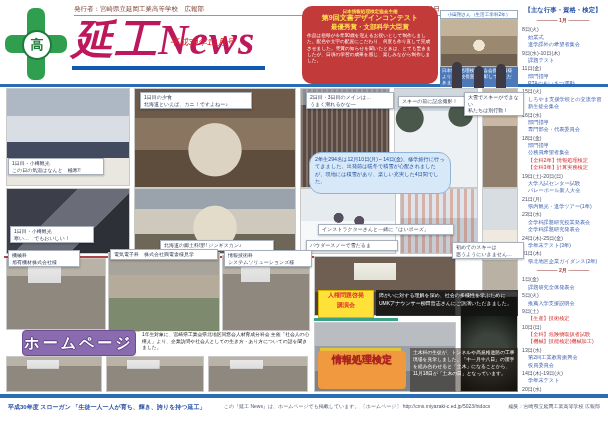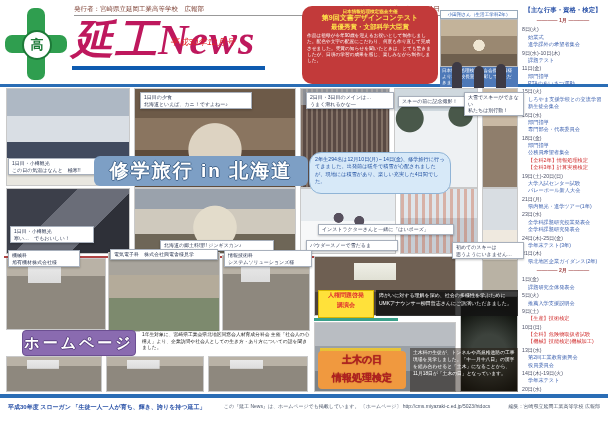--- a/index.html
+++ b/index.html
@@ -210,21 +210,20 @@
     <div>うまく滑れるかな―</div>
   </div>
   <div class="cap" style="left:398px;top:96px;width:66px;">
     <div>スキーの前に記念撮影！</div>
   </div>
   <div class="cap" style="left:464px;top:92px;width:52px;">
     <div>大雪でスキーができない</div>
     <div>私たちは別行動！</div>
   </div>
 
-  <div class="ribbon">修学旅行 in 北海道</div>
   <div class="bubble">2年生294名は12月10日(月)～14日(金)、修学旅行に行ってきました。出発前は暖冬で積雪が心配されましたが、現地には積雪があり、楽しい充実した4日間でした。</div>
 
   <div class="photo ph-selfie" style="left:6px;top:188px;width:124px;height:66px;"></div>
   <div class="photo ph-dinner2" style="left:134px;top:188px;width:162px;height:66px;"></div>
   <div class="photo ph-powder" style="left:300px;top:188px;width:96px;height:66px;"></div>
   <div class="photo ph-ski2" style="left:400px;top:188px;width:78px;height:66px;"></div>
   <div class="photo ph-ski3" style="left:482px;top:188px;width:36px;height:104px;"></div>
 
   <div class="cap" style="left:10px;top:226px;width:76px;">
     <div>1日目・小樽観光</div>
@@ -276,21 +275,20 @@
   </div>
   <div class="jk-body">
     <div>障がいに対する理解を深め、社会の多様性を学ぶために</div>
     <div>UMKアナウンサー柳田哲志さんにご講演いただきました。</div>
   </div>
   <div class="jk-accent"></div>
 
   <div class="photo ph-bus" style="left:314px;top:322px;width:142px;height:70px;"></div>
   <div class="photo ph-tunnel" style="left:460px;top:296px;width:58px;height:96px;"></div>
   <div class="db-label">
-    <div>土木の日</div>
     <div>情報処理検定</div>
   </div>
   <div class="db-body">土木科の生徒が、トンネルや高規格道路の工事現場を見学しました。「十一月十八日」の漢字を組み合わせると「土木」になることから、11月18日が「土木の日」となっています。</div>
 
   <div class="ftr-rule"></div>
   <div class="footer">
     <span class="ftr-slogan">平成30年度 スローガン 「生徒一人一人が育ち、輝き、誇りを持つ延工」</span>
     <span class="ftr-note">
       <span>この『延工 News』は、ホームページでも掲載しています。</span>
       <span>〔ホームページ〕</span>

